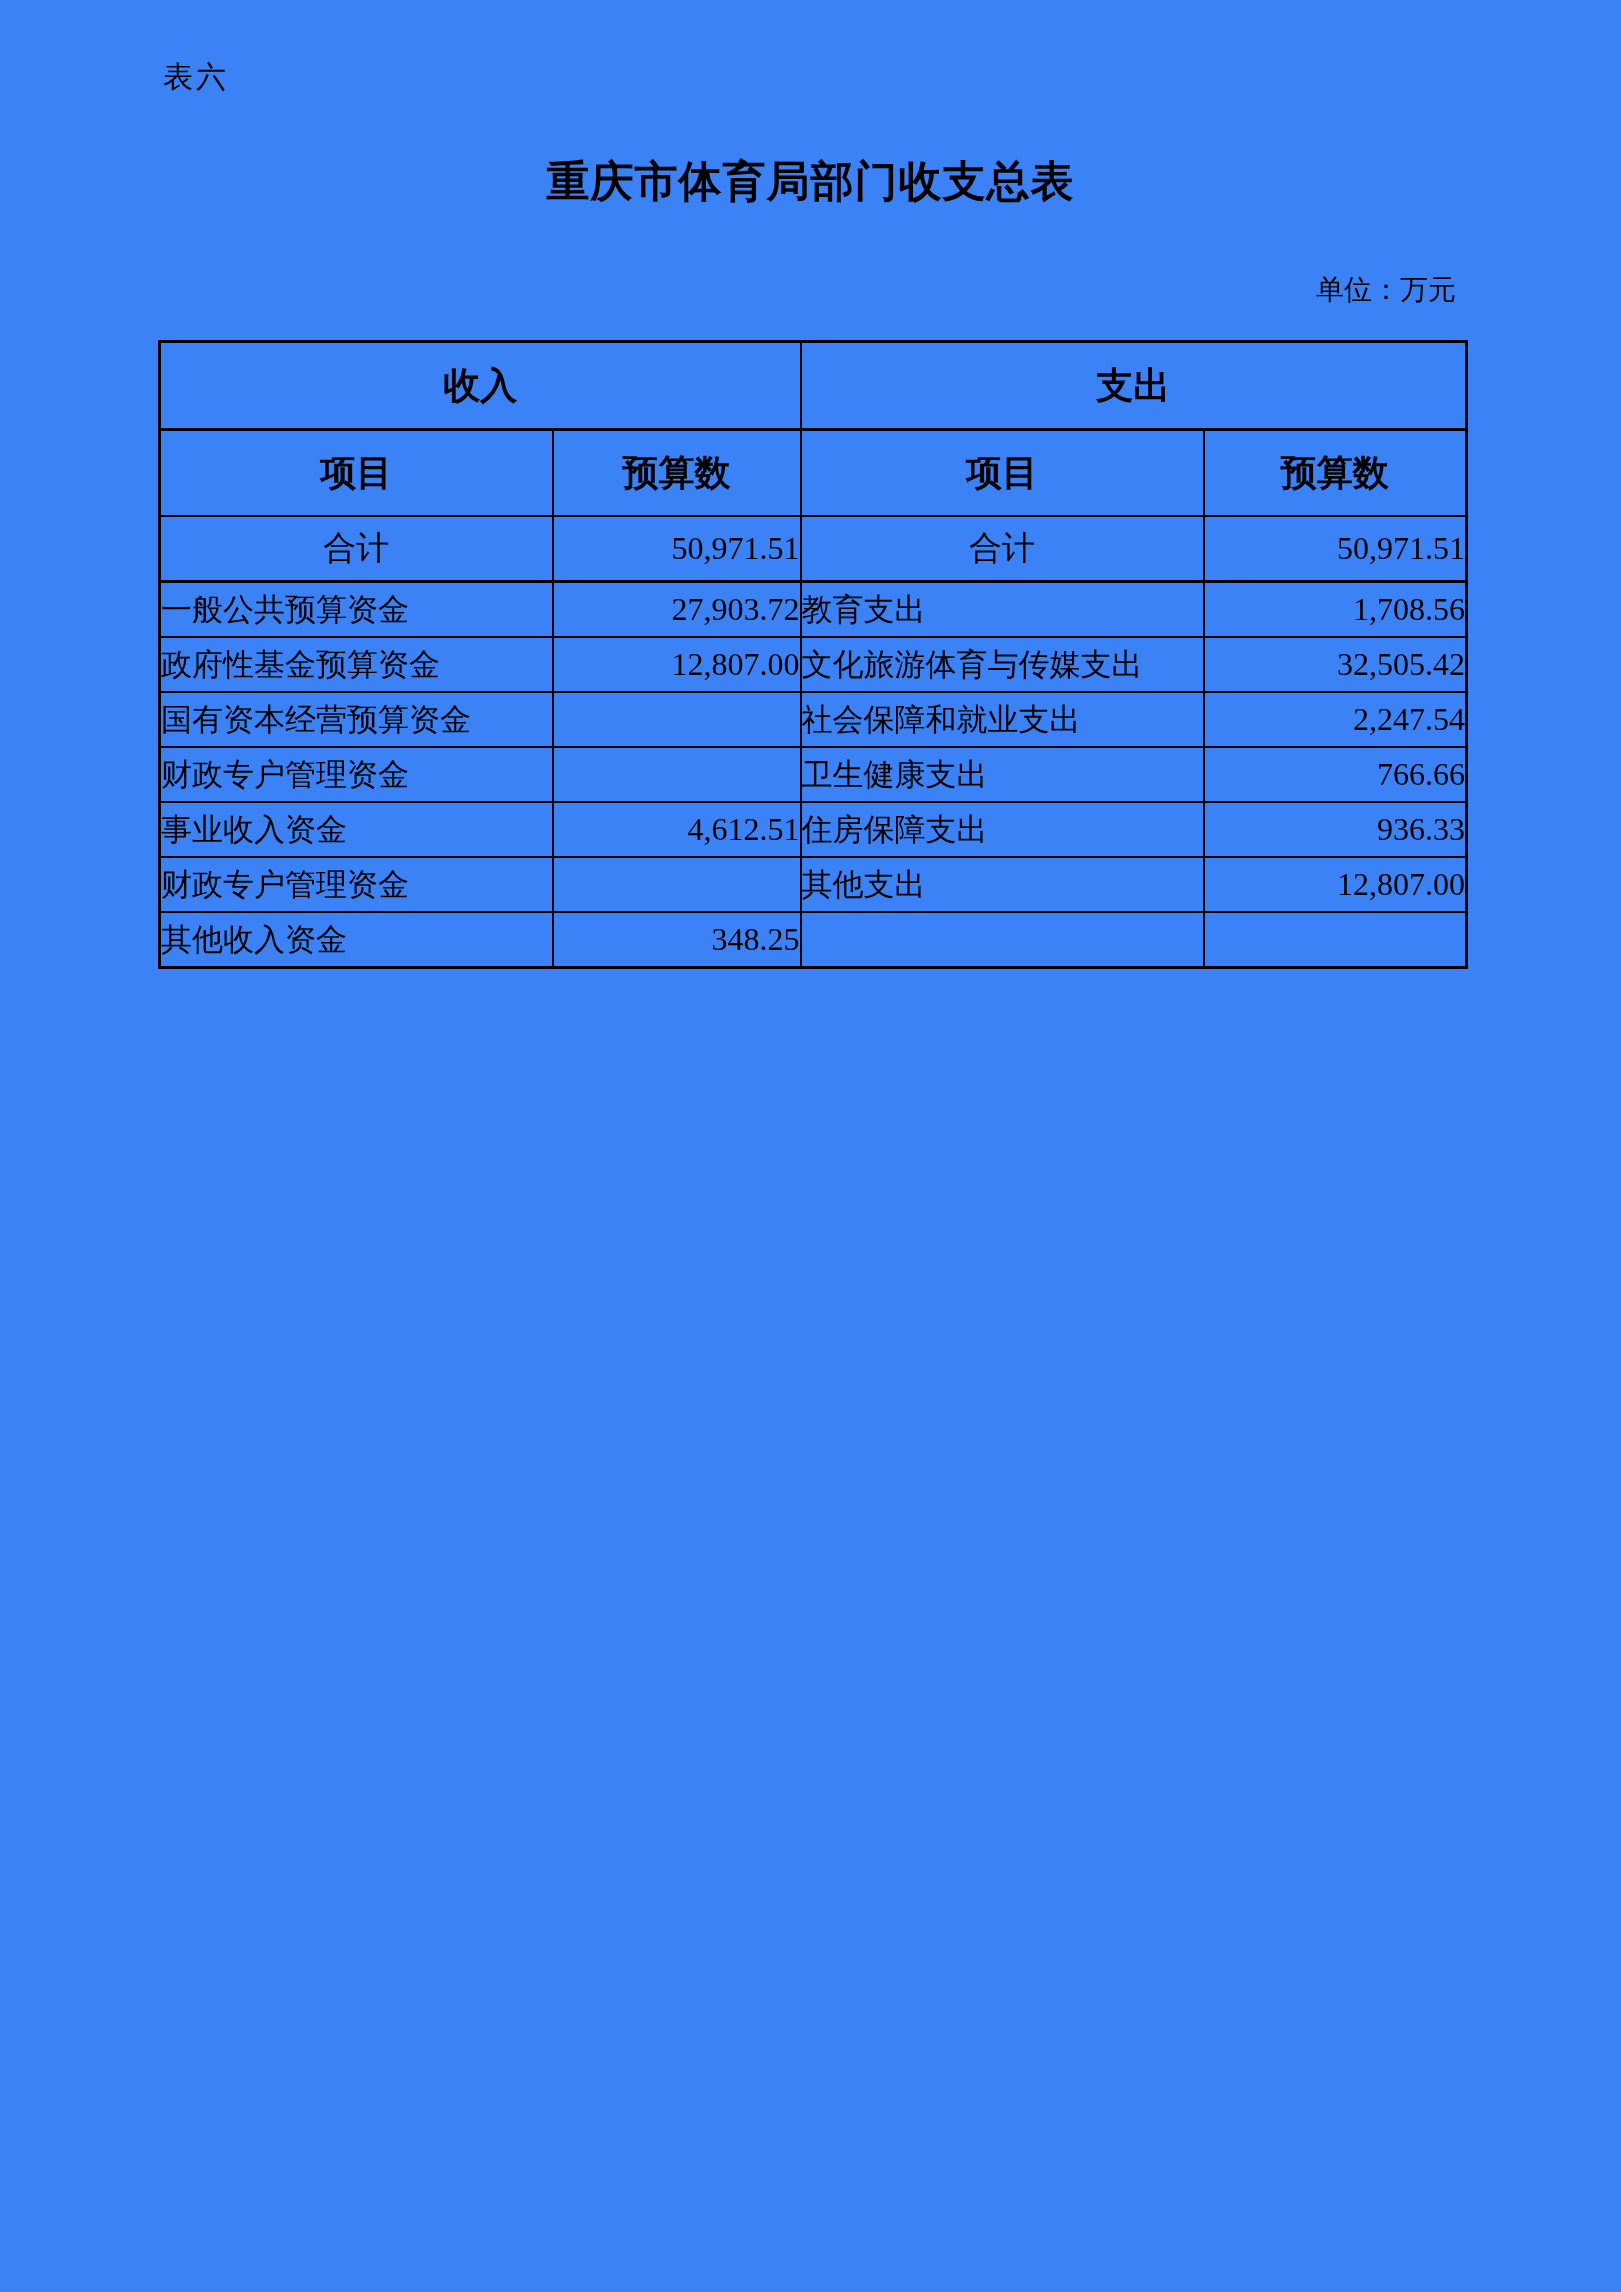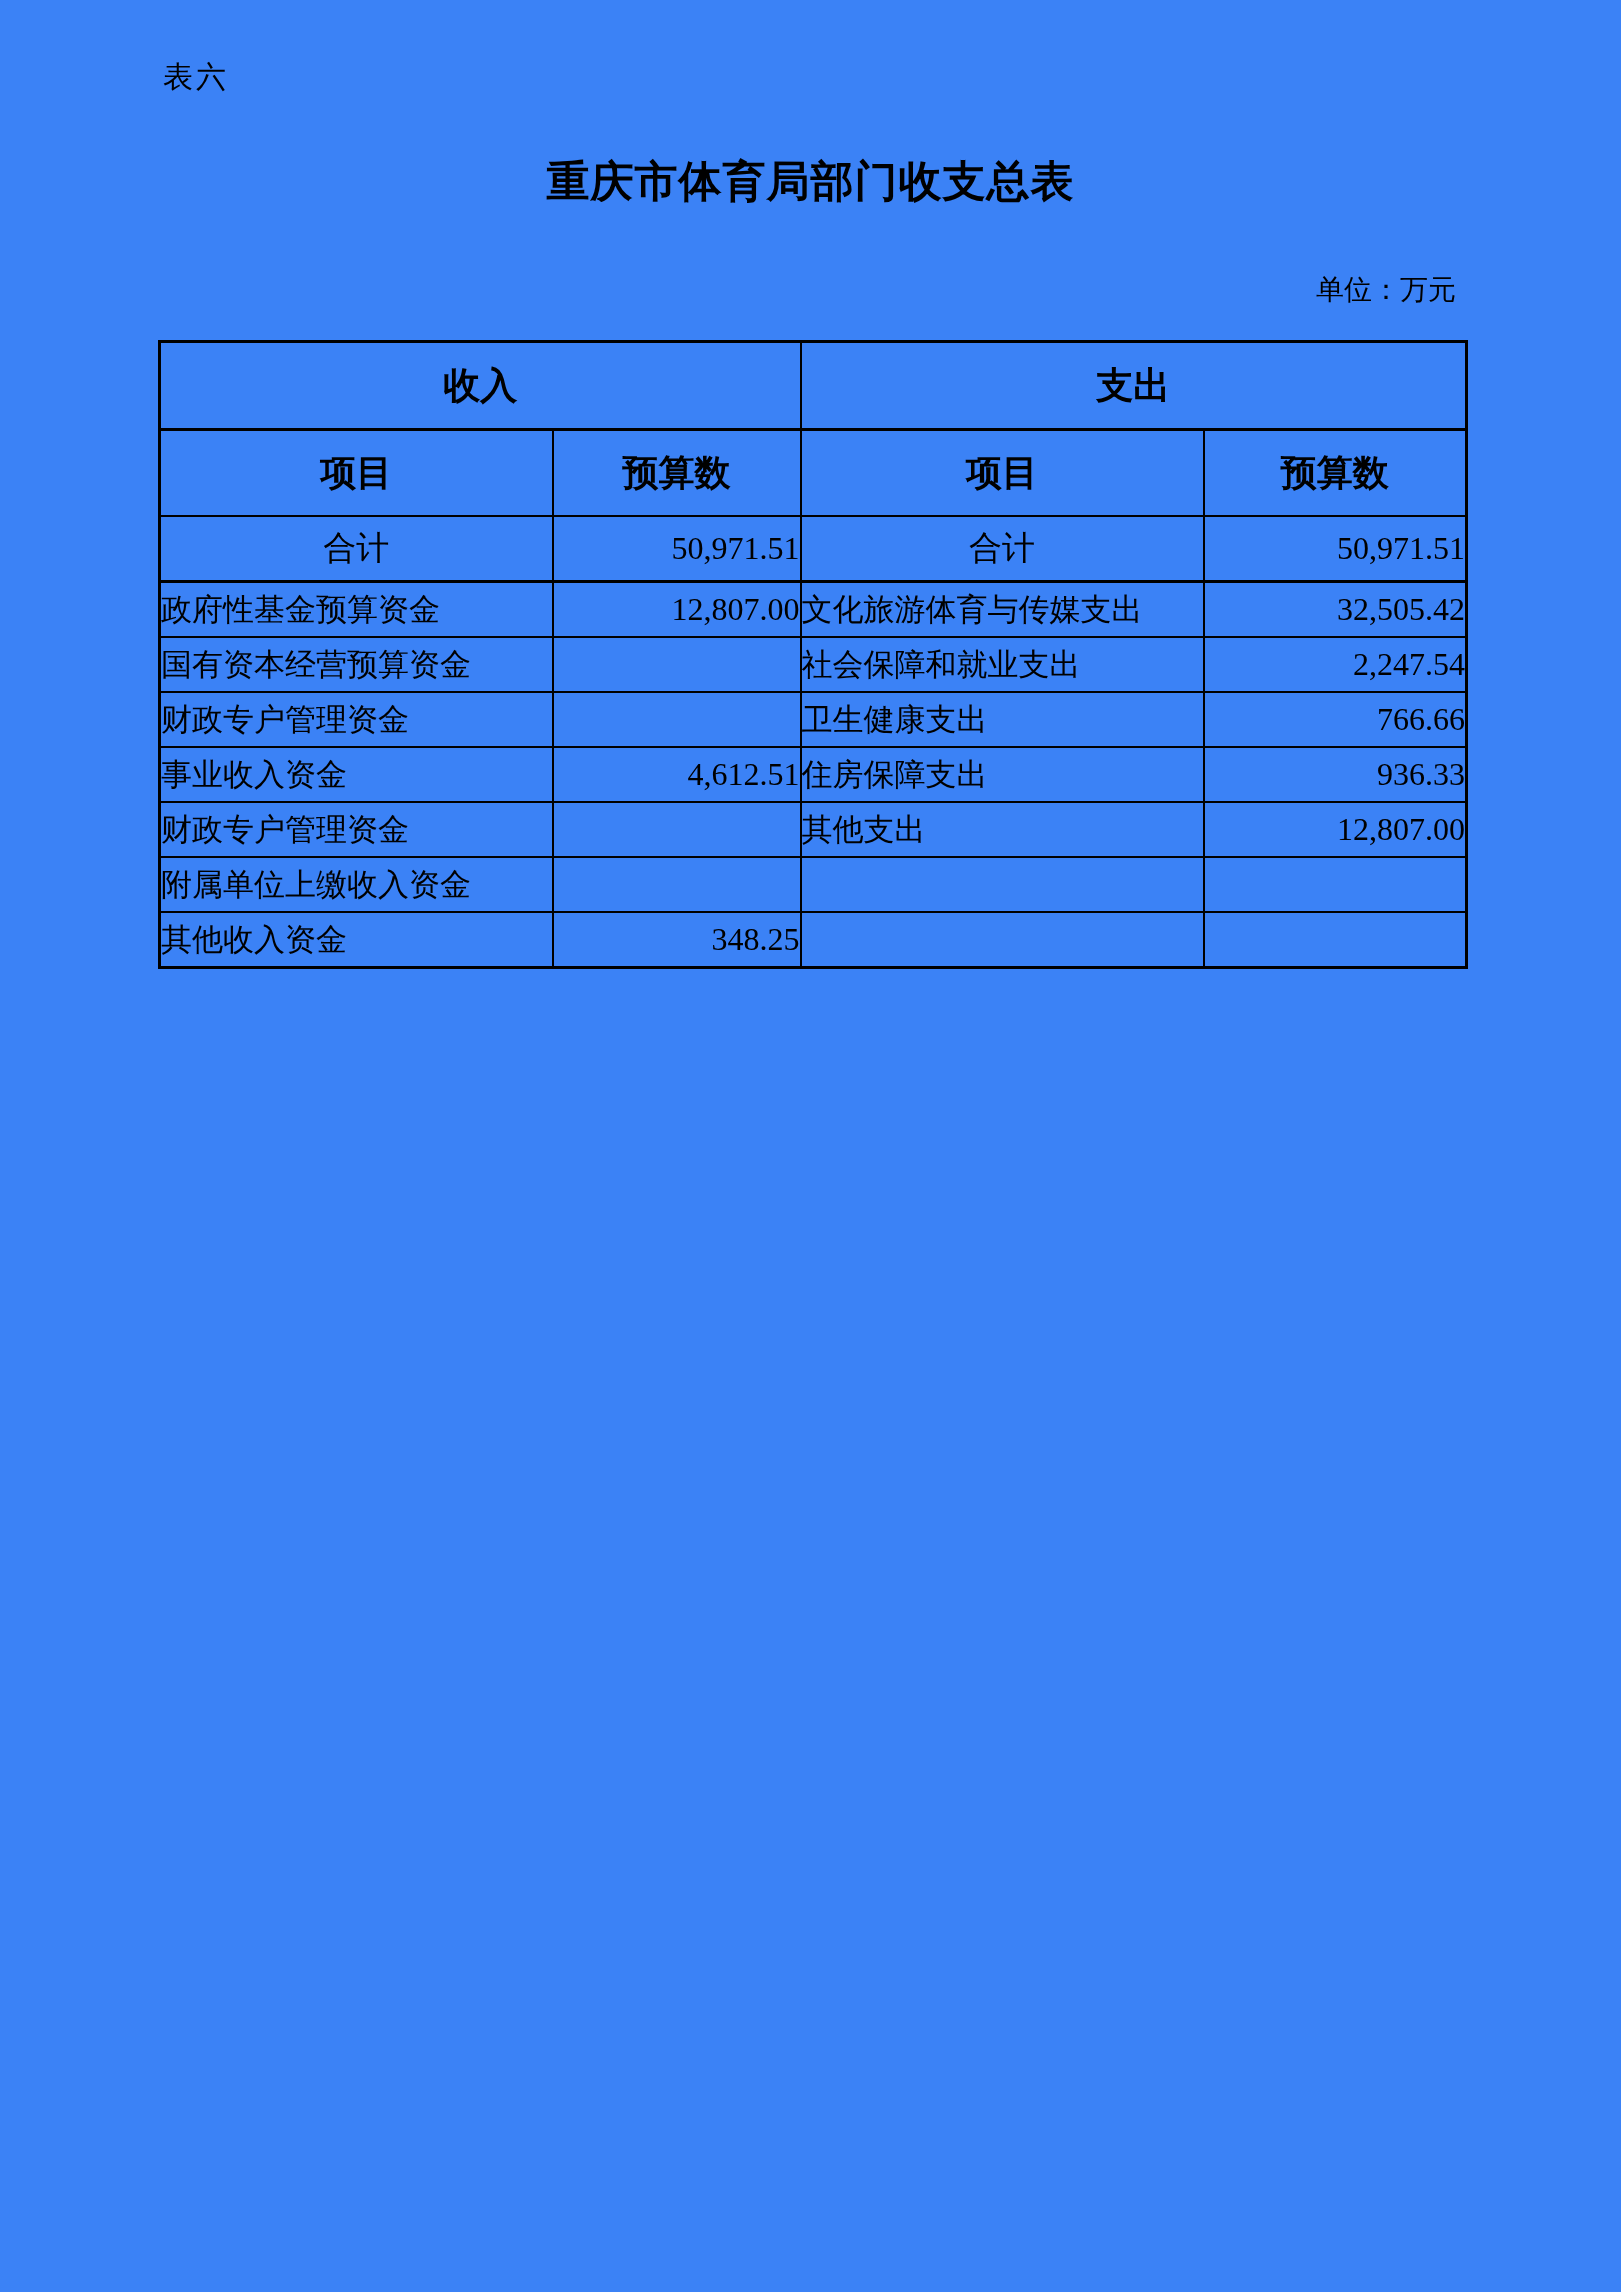--- a/index.html
+++ b/index.html
@@ -117,20 +117,26 @@
       </tr>
     </thead>
     <tbody>
         <tr class="total-row">
           <td class="label">合计</td>
           <td class="num">50,971.51</td>
           <td class="label">合计</td>
           <td class="num">50,971.51</td>
         </tr>
         <tr class="data-row">
+          <td class="label">一般公共预算资金</td>
+          <td class="num">27,903.72</td>
+          <td class="label">教育支出</td>
+          <td class="num">1,708.56</td>
+        </tr>
+        <tr class="data-row">
           <td class="label">政府性基金预算资金</td>
           <td class="num">12,807.00</td>
           <td class="label">文化旅游体育与传媒支出</td>
           <td class="num">32,505.42</td>
         </tr>
         <tr class="data-row">
           <td class="label">国有资本经营预算资金</td>
           <td class="num"></td>
           <td class="label">社会保障和就业支出</td>
           <td class="num">2,247.54</td>
@@ -147,26 +153,20 @@
           <td class="label">住房保障支出</td>
           <td class="num">936.33</td>
         </tr>
         <tr class="data-row">
           <td class="label">财政专户管理资金</td>
           <td class="num"></td>
           <td class="label">其他支出</td>
           <td class="num">12,807.00</td>
         </tr>
         <tr class="data-row">
-          <td class="label">附属单位上缴收入资金</td>
-          <td class="num"></td>
-          <td class="label"></td>
-          <td class="num"></td>
-        </tr>
-        <tr class="data-row">
           <td class="label">其他收入资金</td>
           <td class="num">348.25</td>
           <td class="label"></td>
           <td class="num"></td>
         </tr>
       </tbody>
   </table>
 
 </div>
 

